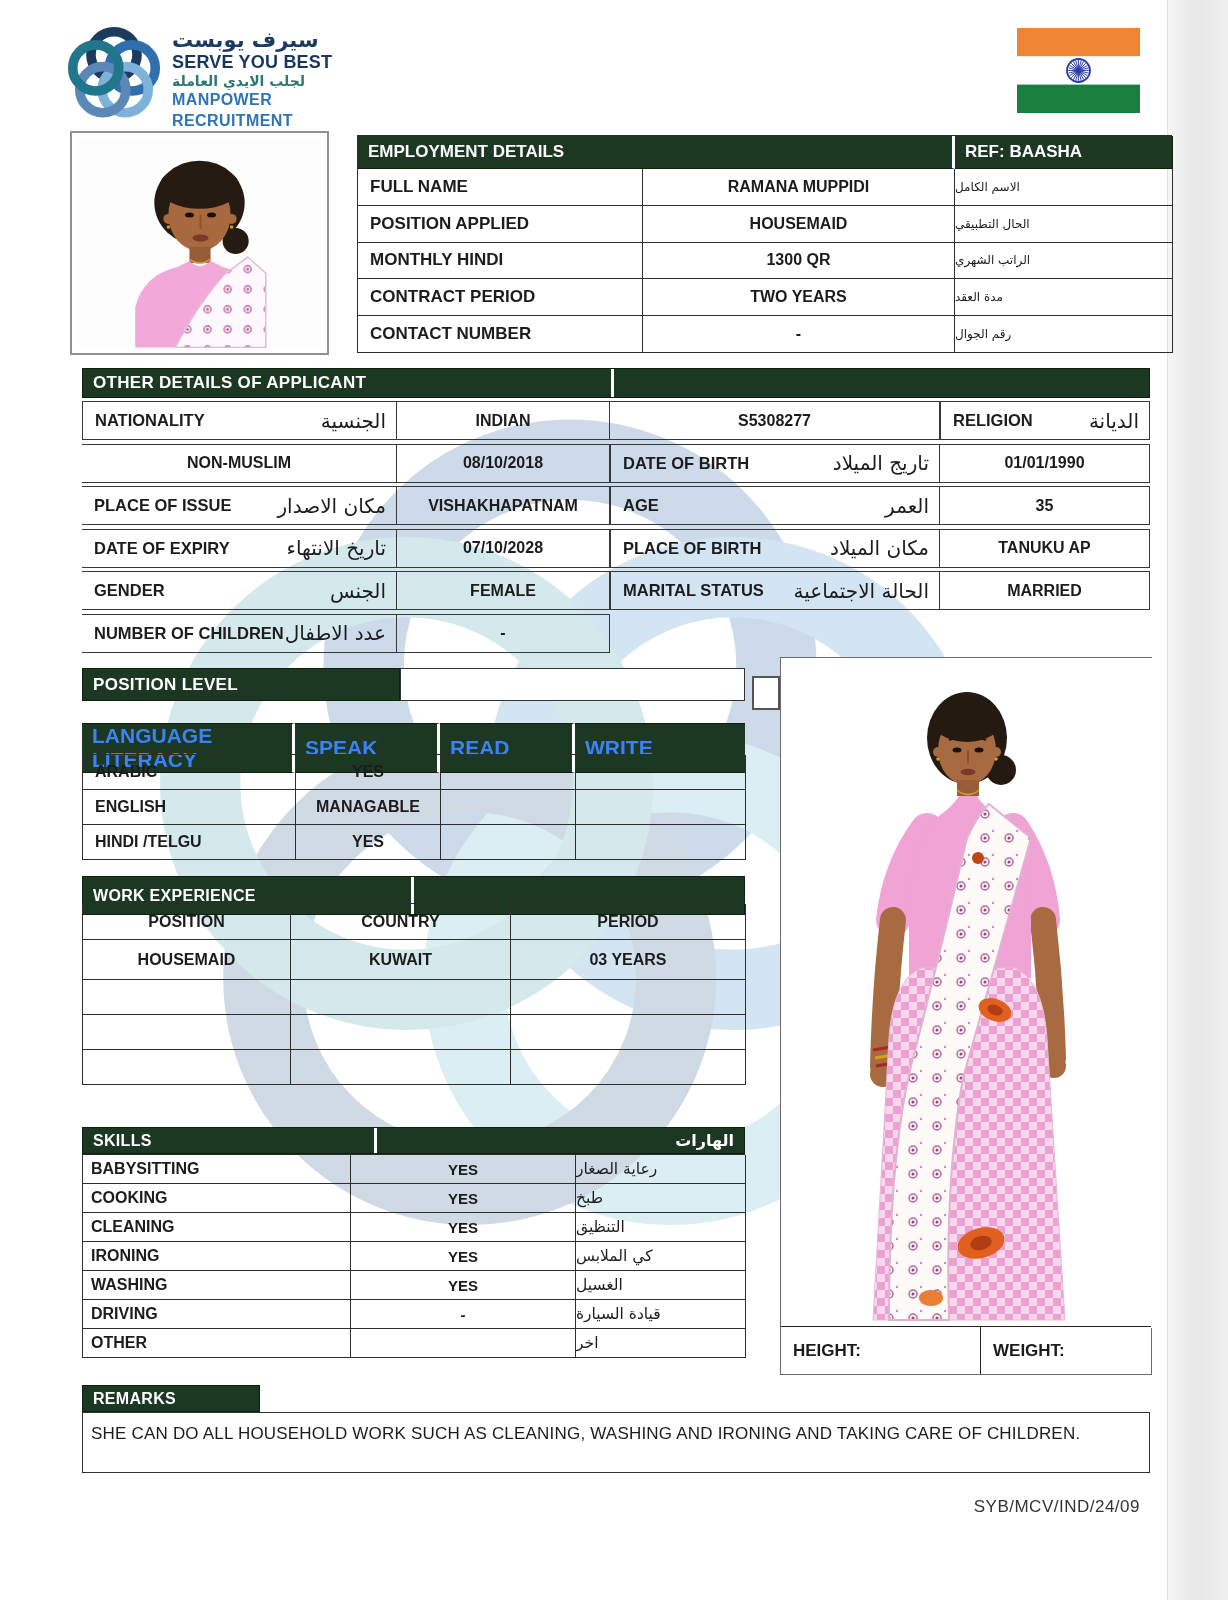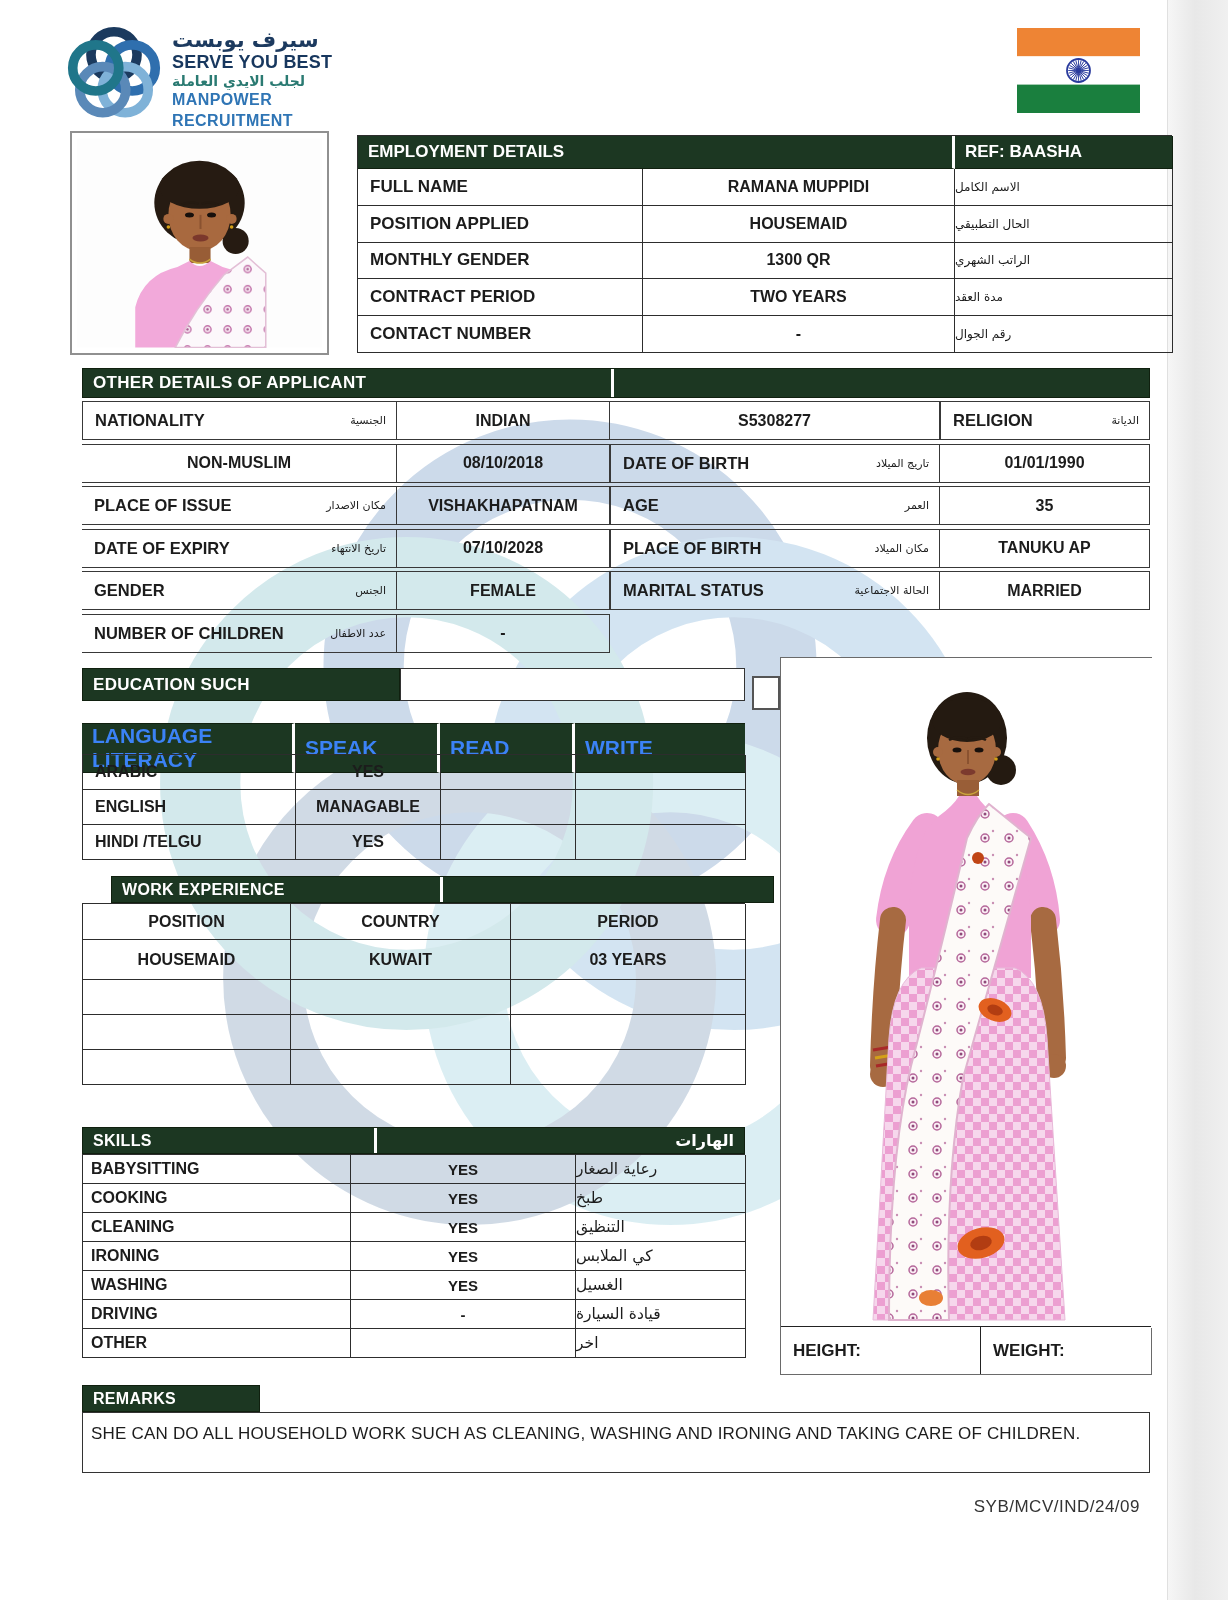--- a/index.html
+++ b/index.html
@@ -22,21 +22,21 @@
   .c.val{justify-content:center;font-weight:600;font-size:16px;}
   .c.ar{justify-content:flex-end;padding-right:12px;font-size:12px;
         font-family:"DejaVu Sans","Liberation Sans",sans-serif;}
   
   .od-body{display:grid;grid-template-columns:315px 213px 330px 210px;
            grid-auto-rows:39px;row-gap:3.5px;}
   .odc{border:1.5px solid #383838;box-sizing:border-box;display:flex;align-items:center;overflow:hidden;}
   .odc.noleft{border-left:none;}
   .odc.two{justify-content:space-between;padding:0 10px 0 12px;}
   .odc.two .en{font-weight:bold;font-size:16.5px;}
-  .odc.two .arr{font-size:11px;font-family:"DejaVu Sans","Liberation Sans",sans-serif;}
+  .odc.two .arr{font-size:20px;font-family:"DejaVu Sans","Liberation Sans",sans-serif;}
   .odc.center{justify-content:center;font-weight:600;font-size:16px;}
   
   .lang-hdr{display:grid;grid-template-columns:213px 145px 135px 170px;}
   .lang-hdr .lh{background:#1c3722;color:#3b82f6;font-weight:bold;font-size:21px;
                 display:flex;align-items:center;padding:0 10px;box-sizing:border-box;
                 border-right:3px solid #fdfdfd;border-top:1px solid #10200f;border-bottom:1px solid #10200f;}
   .lang-hdr .lh:last-child{border-right:none;}
   
   .remarks-box{border:1.5px solid #333;background:transparent;font-size:17px;
                padding:11px 8px 0 8px;letter-spacing:.2px;font-weight:500;}
@@ -145,21 +145,21 @@
     <div class="c hdr">REF:  BAASHA</div>
 
     <div class="c lbl">FULL NAME</div>
     <div class="c val">RAMANA MUPPIDI</div>
     <div class="c ar" dir="rtl">الاسم الكامل</div>
 
     <div class="c lbl">POSITION APPLIED</div>
     <div class="c val">HOUSEMAID</div>
     <div class="c ar" dir="rtl">الحال التطبيقي</div>
 
-    <div class="c lbl">MONTHLY GENDER</div>
+    <div class="c lbl">MONTHLY HINDI</div>
     <div class="c val">1300 QR</div>
     <div class="c ar" dir="rtl">الراتب الشهري</div>
 
     <div class="c lbl">CONTRACT PERIOD</div>
     <div class="c val">TWO YEARS</div>
     <div class="c ar" dir="rtl">مدة العقد</div>
 
     <div class="c lbl">CONTACT NUMBER</div>
     <div class="c val">-</div>
     <div class="c ar" dir="rtl">رقم الجوال</div>
@@ -224,21 +224,21 @@
     </div>
     <div class="odc center noleft">MARRIED</div>
     <div class="odc two noleft">
       <span class="en">NUMBER OF CHILDREN</span>
       <span class="arr" dir="rtl">عدد الاطفال</span>
     </div>
     <div class="odc center noleft">-</div>
   </div>
 
   <div class="abs green-bar" style="left:82px;top:668px;width:318px;height:33px;">
-    <span>EDUCATION SUCH</span>
+    <span>POSITION LEVEL</span>
   </div>
   <div class="abs" style="left:400px;top:668px;width:345px;height:33px;border:1.5px solid #333;background:#fff;"></div>
   <div class="abs" style="left:752px;top:676px;width:28px;height:34px;border:2px solid #555;background:#fff;"></div>
 
   <div class="abs lang-hdr" style="left:82px;top:723px;width:663px;height:31px;">
     <div class="lh">LANGUAGE LITERACY</div>
     <div class="lh">SPEAK</div>
     <div class="lh">READ</div>
     <div class="lh">WRITE</div>
   </div>
@@ -250,21 +250,21 @@
     <div class="c lbl" style="font-size:16px;">ENGLISH</div>
     <div class="c val">MANAGABLE</div>
     <div class="c val"></div>
     <div class="c val"></div>
     <div class="c lbl" style="font-size:16px;">HINDI /TELGU</div>
     <div class="c val">YES</div>
     <div class="c val"></div>
     <div class="c val"></div>
   </div>
 
-  <div class="abs green-bar" style="left:82px;top:876px;width:663px;height:27px;font-size:16px;margin-left:29px;">
+  <div class="abs green-bar" style="left:82px;top:876px;width:663px;height:39px;font-size:16px;">
     <span>WORK EXPERIENCE</span>
     <span class="bar-divider" style="left:328px;"></span>
   </div>
   <div class="abs tbl outlined" style="left:82px;top:903px;width:663px;grid-template-columns:208px 220px 235px;grid-template-rows:36px 40px 35px 35px 35px;">
     <div class="c val" style="font-weight:bold;">POSITION</div>
     <div class="c val" style="font-weight:bold;">COUNTRY</div>
     <div class="c val" style="font-weight:bold;">PERIOD</div>
     <div class="c val">HOUSEMAID</div>
     <div class="c val">KUWAIT</div>
     <div class="c val">03 YEARS</div>

